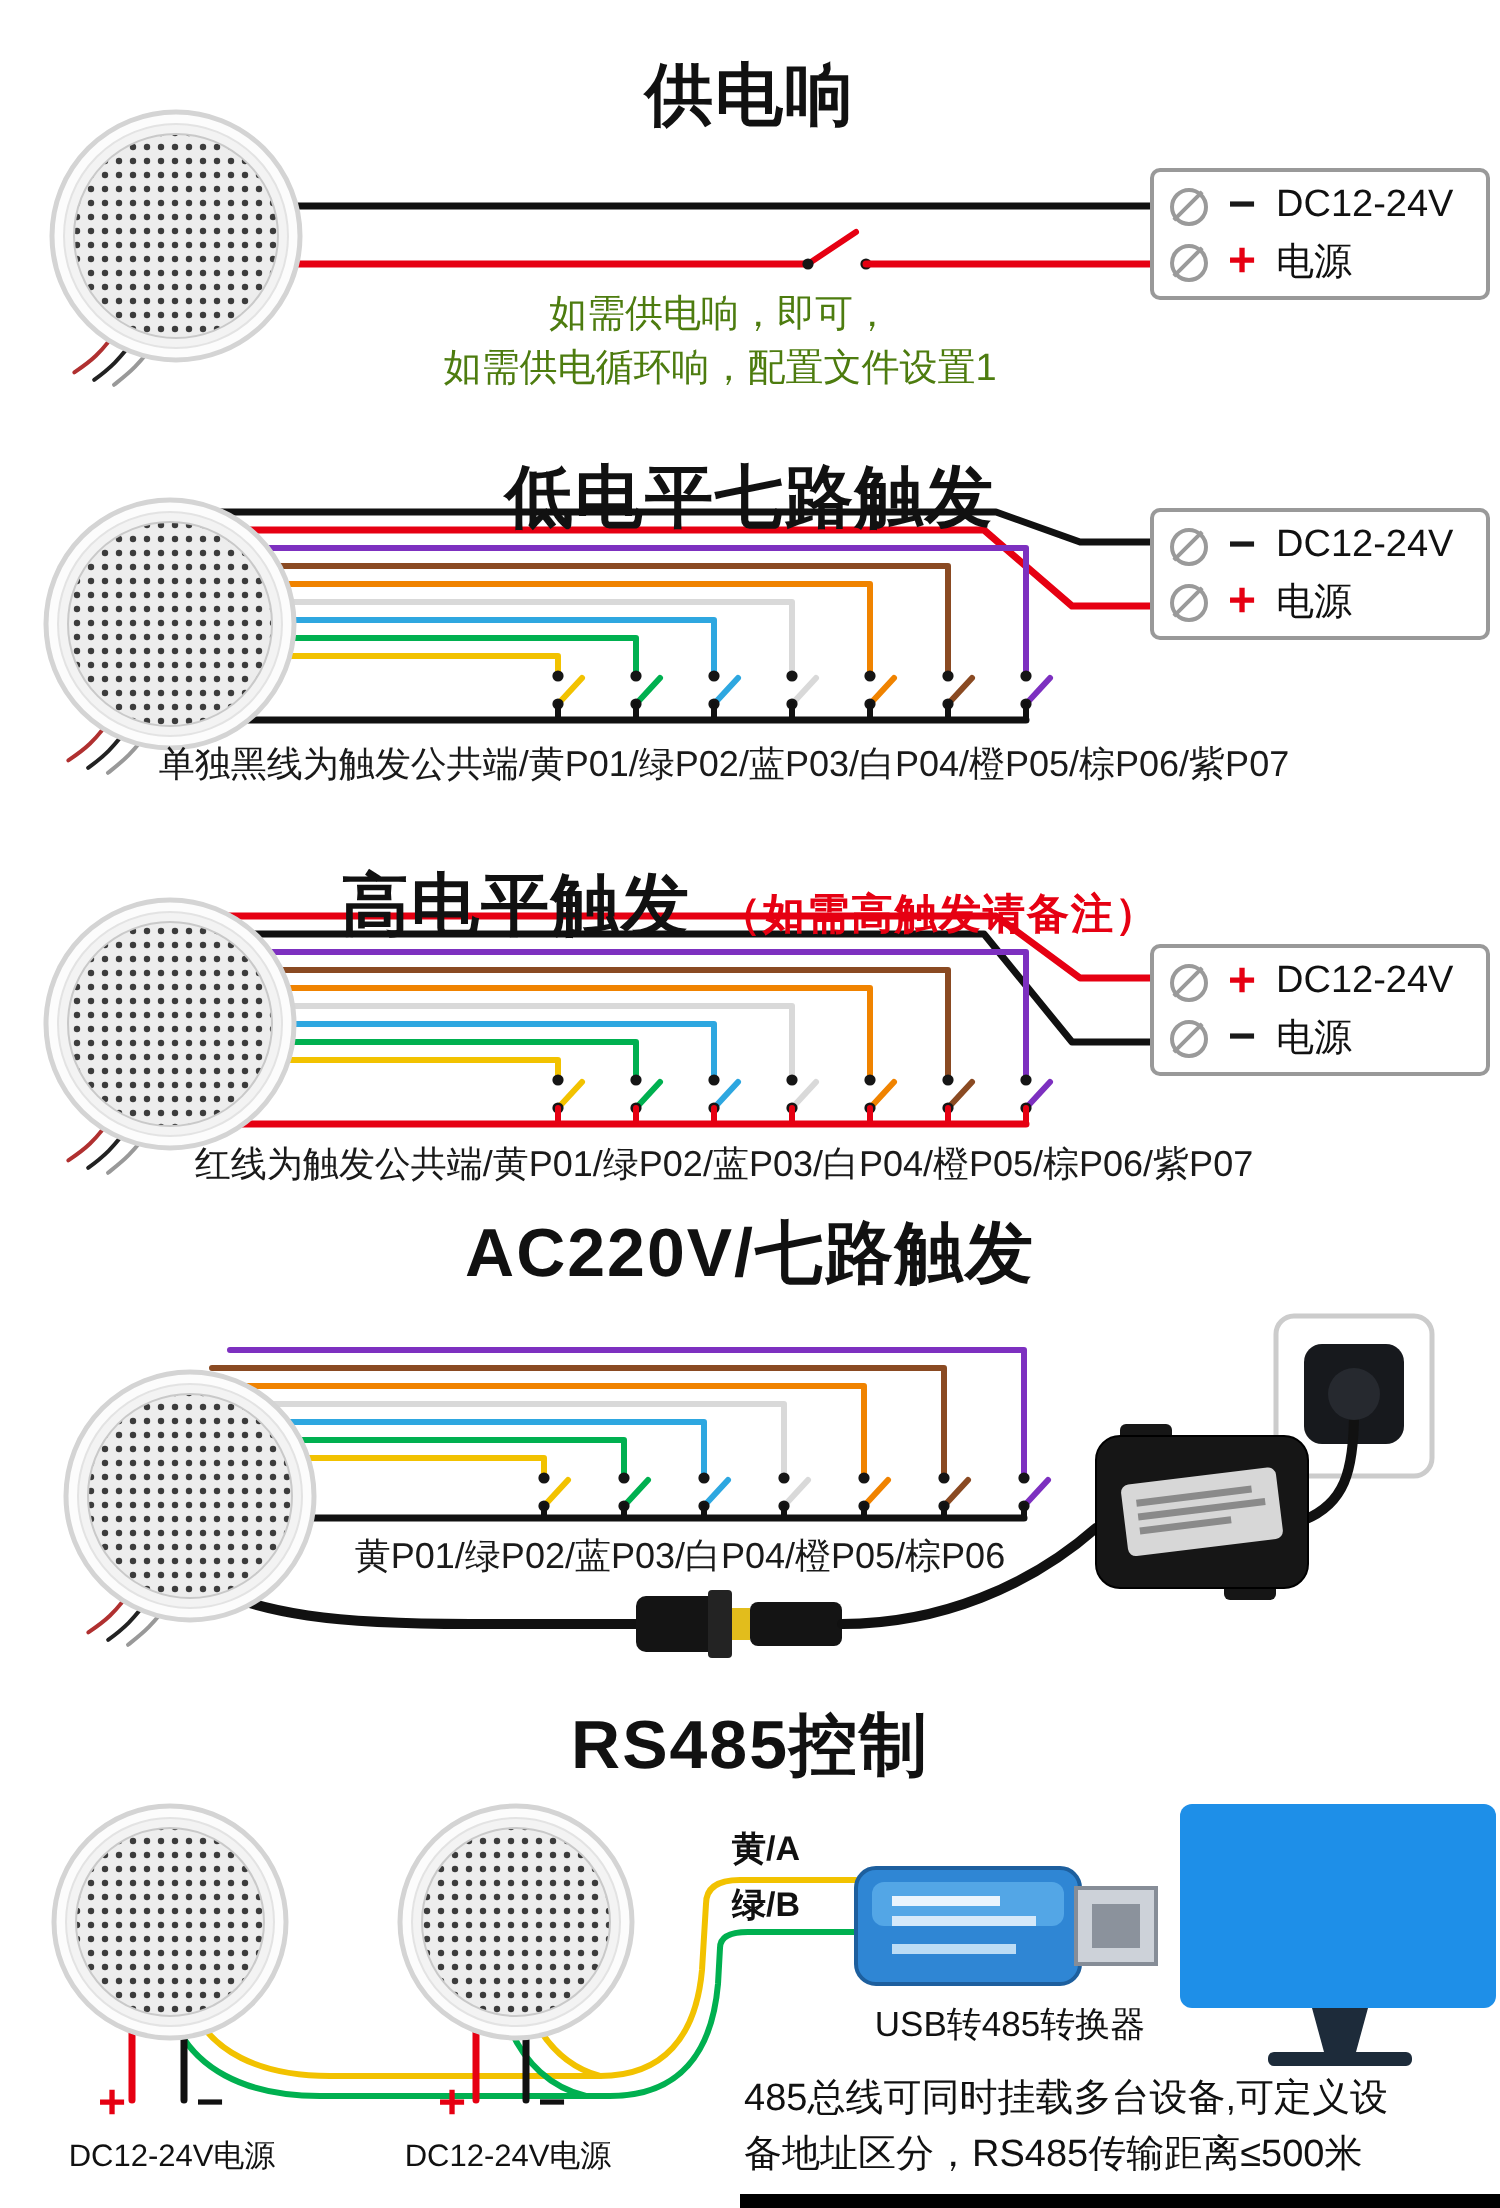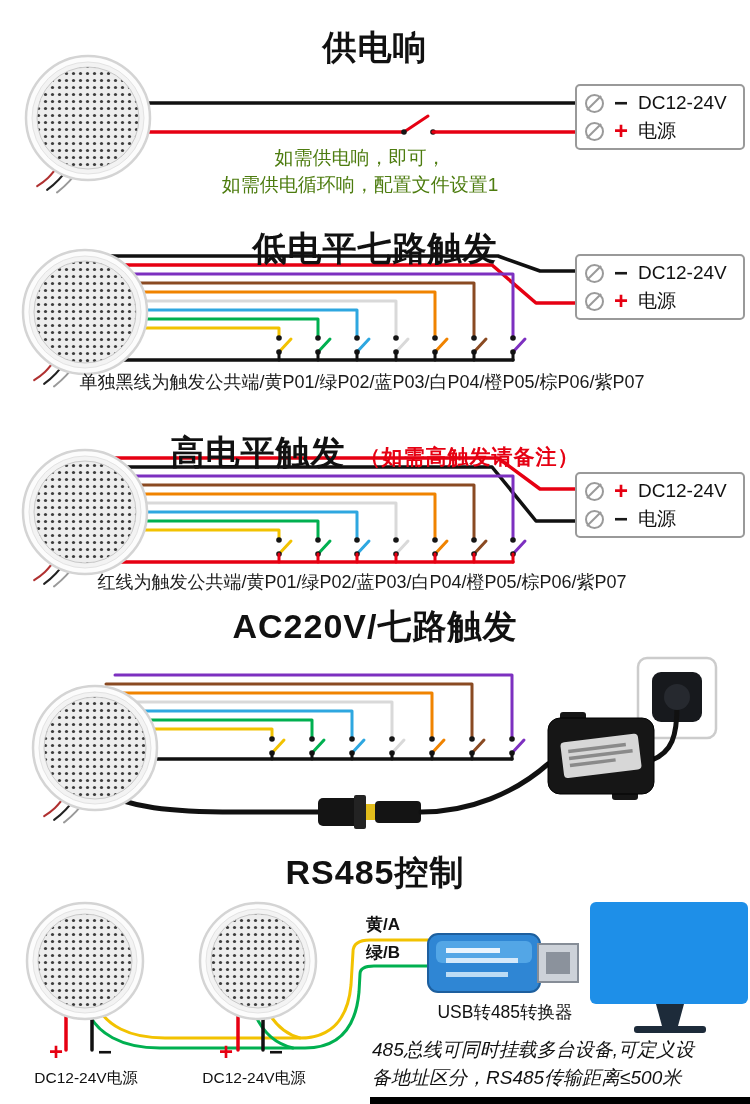--- a/index.html
+++ b/index.html
@@ -19,21 +19,21 @@
   .screw::after{content:"";position:absolute;left:-3px;top:6px;width:20px;height:2px;background:#9a9a9a;transform:rotate(-45deg);}
   .sign{font-size:24px;font-weight:700;width:18px;text-align:center;line-height:1;}
   .sign.plus{color:#e60012;}
   .sign.minus{color:#1a1a1a;}
   .tlabel{font-size:19px;color:#111;white-space:nowrap;}
   .wirelabel{font-size:17px;font-weight:700;color:#111;}
   .psusign{font-size:24px;font-weight:700;line-height:1;}
   .psusign.plus{color:#e60012;}
   .psulabel{width:140px;text-align:center;font-size:15.5px;color:#111;}
   .smalllabel{width:200px;text-align:center;font-size:17.5px;color:#111;}
-  .note5{width:378px;font-size:19px;line-height:28px;color:#111;text-align:left;font-style:italic;}
+  .note5{width:378px;font-size:19px;line-height:28px;color:#111;text-align:left;}
   .bottombar{background:#000;}
 </style>
 </head>
 <body>
 
 <div id="page">
 
   <svg id="diagram-svg" width="750" height="1104" viewBox="0 0 750 1104">
     <defs>
       <pattern id="grill" width="7" height="7" patternUnits="userSpaceOnUse">
@@ -353,20 +353,21 @@
       <span class="screw"></span>
       <span class="sign minus">−</span>
       <span class="tlabel">电源</span>
     </div>
   </div>
 
   <div class="abs caption" style="top:570px;">红线为触发公共端/黄P01/绿P02/蓝P03/白P04/橙P05/棕P06/紫P07</div>
 
   <div class="abs title" style="top:604px;">AC220V/七路触发</div>
 
+  <div class="abs caption" style="left:115px;top:766px;width:450px;">黄P01/绿P02/蓝P03/白P04/橙P05/棕P06</div>
 
   <div class="abs title" style="top:850px;">RS485控制</div>
 
   <div class="abs wirelabel" style="left:366px;top:913px;">黄/A</div>
   <div class="abs wirelabel" style="left:366px;top:941px;text-align:center;">绿/B</div>
 
   <div class="abs smalllabel" style="left:405px;top:1000px;">USB转485转换器</div>
 
   <div class="abs psusign plus" style="left:49px;top:1040px;">+</div>
   <div class="abs psusign" style="left:98px;top:1040px;">−</div>

